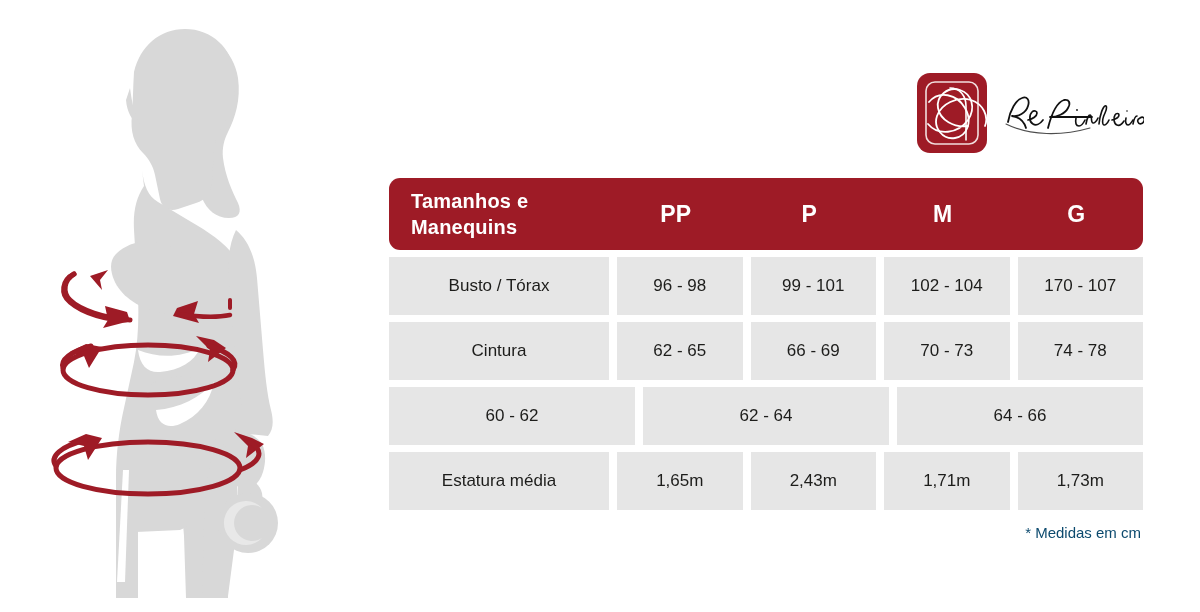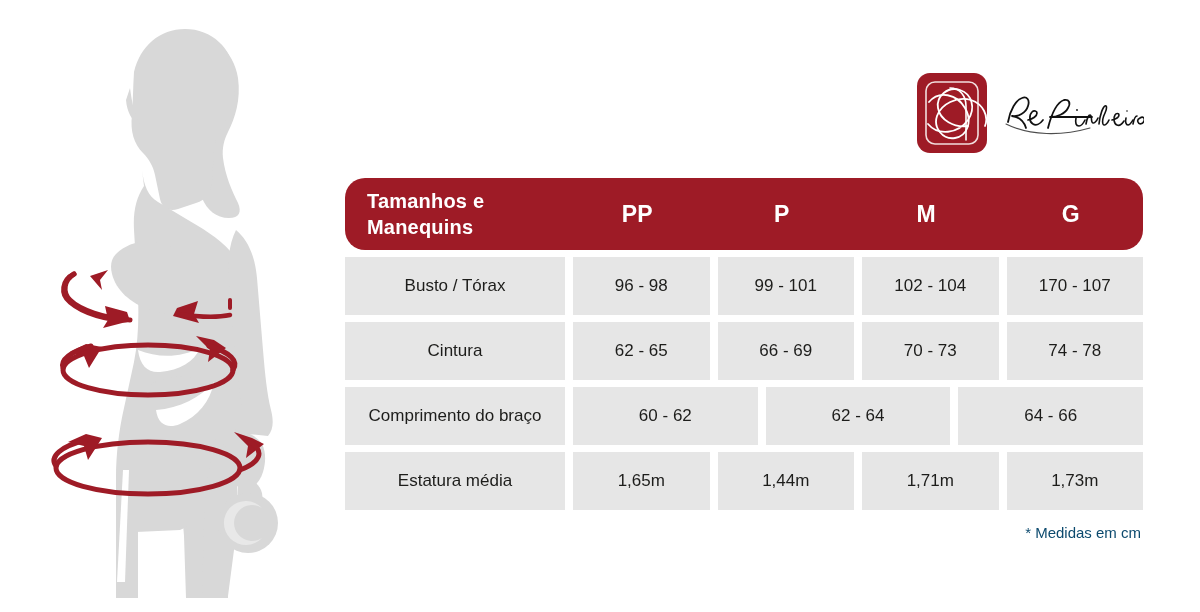--- a/index.html
+++ b/index.html
@@ -50,24 +50,25 @@
   #size-table {
     position: absolute;
     left: 345px;
     top: 178px;
     width: 798px;
   }
 
   .table-header {
     display: flex;
     background: #9e1b26;
-    border-radius: 20px;
+    border-radius: 11px;
     height: 72px;
     align-items: center;
     color: #ffffff;
+    margin-left: 44px;
   }
   .th {
     display: flex;
     align-items: center;
     justify-content: center;
     text-align: center;
     font-weight: bold;
     font-size: 23px;
     letter-spacing: 0.2px;
     box-sizing: border-box;
@@ -80,20 +81,21 @@
     padding-right: 6px;
     text-align: left;
     justify-content: flex-start;
   }
   .th.size {
     flex: 1 1 0;
   }
 
   .table-body {
     margin-top: 7px;
+    margin-left: 44px;
   }
   .row {
     display: flex;
     gap: 8px;
     margin-bottom: 7px;
   }
   .cell {
     background: #e6e6e6;
     height: 58px;
     display: flex;
@@ -338,30 +340,29 @@
 
     <div class="row">
       <div class="cell label">Cintura</div>
       <div class="cell value">62 - 65</div>
       <div class="cell value">66 - 69</div>
       <div class="cell value">70 - 73</div>
       <div class="cell value">74 - 78</div>
     </div>
 
     <div class="row">
-      <div class="cell label">Comprimento do braço</div>
       <div class="cell value">60 - 62</div>
       <div class="cell value">62 - 64</div>
       <div class="cell value">64 - 66</div>
     </div>
 
     <div class="row">
       <div class="cell label">Estatura média</div>
       <div class="cell value">1,65m</div>
-      <div class="cell value">1,44m</div>
+      <div class="cell value">2,43m</div>
       <div class="cell value">1,71m</div>
       <div class="cell value">1,73m</div>
     </div>
 
   </div>
 
   <div id="table-footnote">* Medidas em cm</div>
 </div>
 
 </body></html>

